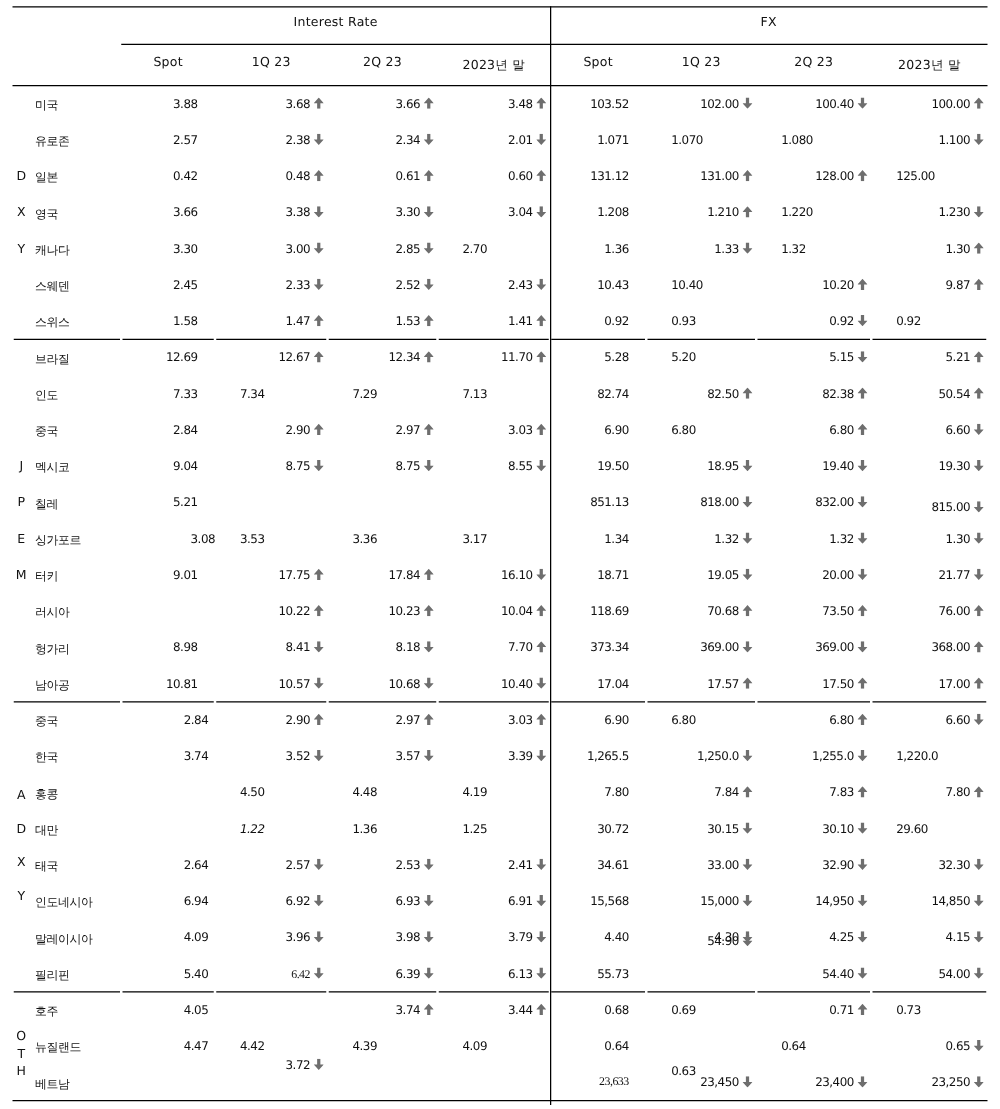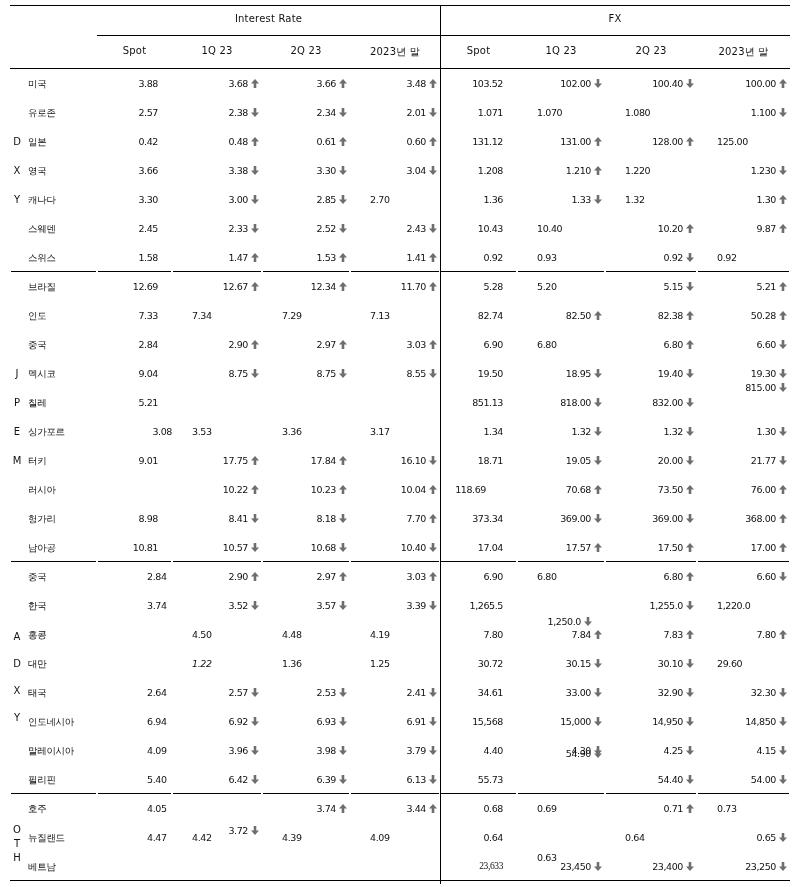--- a/index.html
+++ b/index.html
@@ -197,21 +197,21 @@
 <div class="cell" style="top: 310px; left: 192px;"><span>7.34</span></div>
 <div class="cell" style="top: 310px; left: 282px;"><span>7.29</span></div>
 <div class="cell" style="top: 310px; left: 370px;"><span>7.13</span></div>
 <div class="cell" style="top: 310px; right: 297px;"><span>82.74</span></div>
 <div class="cell" style="top: 310px; right: 198px;"><span>82.50</span><span class="arrow"><svg width="8" height="9" viewBox="0 0 8 9">
         <path d="M4 0 L8 4.5 L5.3 4.5 L5.3 9 L2.7 9 L2.7 4.5 L0 4.5 Z" fill="#6e6e6e"></path>
       </svg></span></div>
 <div class="cell" style="top: 310px; right: 106px;"><span>82.38</span><span class="arrow"><svg width="8" height="9" viewBox="0 0 8 9">
         <path d="M4 0 L8 4.5 L5.3 4.5 L5.3 9 L2.7 9 L2.7 4.5 L0 4.5 Z" fill="#6e6e6e"></path>
       </svg></span></div>
-<div class="cell" style="top: 310px; right: 13px;"><span>50.28</span><span class="arrow"><svg width="8" height="9" viewBox="0 0 8 9">
+<div class="cell" style="top: 310px; right: 13px;"><span>50.54</span><span class="arrow"><svg width="8" height="9" viewBox="0 0 8 9">
         <path d="M4 0 L8 4.5 L5.3 4.5 L5.3 9 L2.7 9 L2.7 4.5 L0 4.5 Z" fill="#6e6e6e"></path>
       </svg></span></div>
 <div class="country" style="top: 339px;">중국</div>
 <div class="cell" style="top: 339px; right: 642px;"><span>2.84</span></div>
 <div class="cell" style="top: 339px; right: 541px;"><span>2.90</span><span class="arrow"><svg width="8" height="9" viewBox="0 0 8 9">
         <path d="M4 0 L8 4.5 L5.3 4.5 L5.3 9 L2.7 9 L2.7 4.5 L0 4.5 Z" fill="#6e6e6e"></path>
       </svg></span></div>
 <div class="cell" style="top: 339px; right: 453px;"><span>2.97</span><span class="arrow"><svg width="8" height="9" viewBox="0 0 8 9">
         <path d="M4 0 L8 4.5 L5.3 4.5 L5.3 9 L2.7 9 L2.7 4.5 L0 4.5 Z" fill="#6e6e6e"></path>
       </svg></span></div>
@@ -249,21 +249,21 @@
       </svg></span></div>
 <div class="country" style="top: 397px;">칠레</div>
 <div class="cell" style="top: 397px; right: 642px;"><span>5.21</span></div>
 <div class="cell" style="top: 397px; right: 297px;"><span>851.13</span></div>
 <div class="cell" style="top: 397px; right: 198px;"><span>818.00</span><span class="arrow"><svg width="8" height="9" viewBox="0 0 8 9">
         <path d="M4 9 L8 4.5 L5.3 4.5 L5.3 0 L2.7 0 L2.7 4.5 L0 4.5 Z" fill="#6e6e6e"></path>
       </svg></span></div>
 <div class="cell" style="top: 397px; right: 106px;"><span>832.00</span><span class="arrow"><svg width="8" height="9" viewBox="0 0 8 9">
         <path d="M4 9 L8 4.5 L5.3 4.5 L5.3 0 L2.7 0 L2.7 4.5 L0 4.5 Z" fill="#6e6e6e"></path>
       </svg></span></div>
-<div class="cell" style="top: 382px; right: 13px;"><span>815.00</span><span class="arrow"><svg width="8" height="9" viewBox="0 0 8 9">
+<div class="cell" style="top: 401px; right: 13px;"><span>815.00</span><span class="arrow"><svg width="8" height="9" viewBox="0 0 8 9">
         <path d="M4 9 L8 4.5 L5.3 4.5 L5.3 0 L2.7 0 L2.7 4.5 L0 4.5 Z" fill="#6e6e6e"></path>
       </svg></span></div>
 <div class="country" style="top: 426px;">싱가포르</div>
 <div class="cell" style="top: 426px; right: 628px;"><span>3.08</span></div>
 <div class="cell" style="top: 426px; left: 192px;"><span>3.53</span></div>
 <div class="cell" style="top: 426px; left: 282px;"><span>3.36</span></div>
 <div class="cell" style="top: 426px; left: 370px;"><span>3.17</span></div>
 <div class="cell" style="top: 426px; right: 297px;"><span>1.34</span></div>
 <div class="cell" style="top: 426px; right: 198px;"><span>1.32</span><span class="arrow"><svg width="8" height="9" viewBox="0 0 8 9">
         <path d="M4 9 L8 4.5 L5.3 4.5 L5.3 0 L2.7 0 L2.7 4.5 L0 4.5 Z" fill="#6e6e6e"></path>
@@ -298,21 +298,21 @@
 <div class="country" style="top: 484px;">러시아</div>
 <div class="cell" style="top: 484px; right: 541px;"><span>10.22</span><span class="arrow"><svg width="8" height="9" viewBox="0 0 8 9">
         <path d="M4 0 L8 4.5 L5.3 4.5 L5.3 9 L2.7 9 L2.7 4.5 L0 4.5 Z" fill="#6e6e6e"></path>
       </svg></span></div>
 <div class="cell" style="top: 484px; right: 453px;"><span>10.23</span><span class="arrow"><svg width="8" height="9" viewBox="0 0 8 9">
         <path d="M4 0 L8 4.5 L5.3 4.5 L5.3 9 L2.7 9 L2.7 4.5 L0 4.5 Z" fill="#6e6e6e"></path>
       </svg></span></div>
 <div class="cell" style="top: 484px; right: 363px;"><span>10.04</span><span class="arrow"><svg width="8" height="9" viewBox="0 0 8 9">
         <path d="M4 0 L8 4.5 L5.3 4.5 L5.3 9 L2.7 9 L2.7 4.5 L0 4.5 Z" fill="#6e6e6e"></path>
       </svg></span></div>
-<div class="cell" style="top: 484px; right: 314px;"><span>118.69</span></div>
+<div class="cell" style="top: 484px; right: 297px;"><span>118.69</span></div>
 <div class="cell" style="top: 484px; right: 198px;"><span>70.68</span><span class="arrow"><svg width="8" height="9" viewBox="0 0 8 9">
         <path d="M4 0 L8 4.5 L5.3 4.5 L5.3 9 L2.7 9 L2.7 4.5 L0 4.5 Z" fill="#6e6e6e"></path>
       </svg></span></div>
 <div class="cell" style="top: 484px; right: 106px;"><span>73.50</span><span class="arrow"><svg width="8" height="9" viewBox="0 0 8 9">
         <path d="M4 0 L8 4.5 L5.3 4.5 L5.3 9 L2.7 9 L2.7 4.5 L0 4.5 Z" fill="#6e6e6e"></path>
       </svg></span></div>
 <div class="cell" style="top: 484px; right: 13px;"><span>76.00</span><span class="arrow"><svg width="8" height="9" viewBox="0 0 8 9">
         <path d="M4 0 L8 4.5 L5.3 4.5 L5.3 9 L2.7 9 L2.7 4.5 L0 4.5 Z" fill="#6e6e6e"></path>
       </svg></span></div>
 <div class="country" style="top: 513px;">헝가리</div>
@@ -394,21 +394,21 @@
 <div class="cell" style="top: 600px; right: 541px;"><span>3.52</span><span class="arrow"><svg width="8" height="9" viewBox="0 0 8 9">
         <path d="M4 9 L8 4.5 L5.3 4.5 L5.3 0 L2.7 0 L2.7 4.5 L0 4.5 Z" fill="#6e6e6e"></path>
       </svg></span></div>
 <div class="cell" style="top: 600px; right: 453px;"><span>3.57</span><span class="arrow"><svg width="8" height="9" viewBox="0 0 8 9">
         <path d="M4 9 L8 4.5 L5.3 4.5 L5.3 0 L2.7 0 L2.7 4.5 L0 4.5 Z" fill="#6e6e6e"></path>
       </svg></span></div>
 <div class="cell" style="top: 600px; right: 363px;"><span>3.39</span><span class="arrow"><svg width="8" height="9" viewBox="0 0 8 9">
         <path d="M4 9 L8 4.5 L5.3 4.5 L5.3 0 L2.7 0 L2.7 4.5 L0 4.5 Z" fill="#6e6e6e"></path>
       </svg></span></div>
 <div class="cell" style="top: 600px; right: 297px;"><span>1,265.5</span></div>
-<div class="cell" style="top: 600px; right: 208px; margin-top: 16px;"><span>1,250.0</span><span class="arrow"><svg width="8" height="9" viewBox="0 0 8 9">
+<div class="cell" style="top: 600px; right: 198px;"><span>1,250.0</span><span class="arrow"><svg width="8" height="9" viewBox="0 0 8 9">
         <path d="M4 9 L8 4.5 L5.3 4.5 L5.3 0 L2.7 0 L2.7 4.5 L0 4.5 Z" fill="#6e6e6e"></path>
       </svg></span></div>
 <div class="cell" style="top: 600px; right: 106px;"><span>1,255.0</span><span class="arrow"><svg width="8" height="9" viewBox="0 0 8 9">
         <path d="M4 9 L8 4.5 L5.3 4.5 L5.3 0 L2.7 0 L2.7 4.5 L0 4.5 Z" fill="#6e6e6e"></path>
       </svg></span></div>
 <div class="cell" style="top: 600px; left: 717px;"><span>1,220.0</span></div>
 <div class="country" style="top: 629px;">홍콩</div>
 <div class="cell" style="top: 629px; left: 192px;"><span>4.50</span></div>
 <div class="cell" style="top: 629px; left: 282px;"><span>4.48</span></div>
 <div class="cell" style="top: 629px; left: 370px;"><span>4.19</span></div>
@@ -492,21 +492,21 @@
         <path d="M4 9 L8 4.5 L5.3 4.5 L5.3 0 L2.7 0 L2.7 4.5 L0 4.5 Z" fill="#6e6e6e"></path>
       </svg></span></div>
 <div class="cell" style="top: 745px; right: 106px;"><span>4.25</span><span class="arrow"><svg width="8" height="9" viewBox="0 0 8 9">
         <path d="M4 9 L8 4.5 L5.3 4.5 L5.3 0 L2.7 0 L2.7 4.5 L0 4.5 Z" fill="#6e6e6e"></path>
       </svg></span></div>
 <div class="cell" style="top: 745px; right: 13px;"><span>4.15</span><span class="arrow"><svg width="8" height="9" viewBox="0 0 8 9">
         <path d="M4 9 L8 4.5 L5.3 4.5 L5.3 0 L2.7 0 L2.7 4.5 L0 4.5 Z" fill="#6e6e6e"></path>
       </svg></span></div>
 <div class="country" style="top: 774px;">필리핀</div>
 <div class="cell" style="top: 774px; right: auto; left: 147px;"><span>5.40</span></div>
-<div class="cell" style="top: 774px; right: 541px;"><span>6.42</span><span class="arrow"><svg width="8" height="9" viewBox="0 0 8 9">
+<div class="cell" style="top: 774px; right: 541px; font-family: Liberation Serif, serif;"><span>6.42</span><span class="arrow"><svg width="8" height="9" viewBox="0 0 8 9">
         <path d="M4 9 L8 4.5 L5.3 4.5 L5.3 0 L2.7 0 L2.7 4.5 L0 4.5 Z" fill="#6e6e6e"></path>
       </svg></span></div>
 <div class="cell" style="top: 774px; right: 453px;"><span>6.39</span><span class="arrow"><svg width="8" height="9" viewBox="0 0 8 9">
         <path d="M4 9 L8 4.5 L5.3 4.5 L5.3 0 L2.7 0 L2.7 4.5 L0 4.5 Z" fill="#6e6e6e"></path>
       </svg></span></div>
 <div class="cell" style="top: 774px; right: 363px;"><span>6.13</span><span class="arrow"><svg width="8" height="9" viewBox="0 0 8 9">
         <path d="M4 9 L8 4.5 L5.3 4.5 L5.3 0 L2.7 0 L2.7 4.5 L0 4.5 Z" fill="#6e6e6e"></path>
       </svg></span></div>
 <div class="cell" style="top: 774px; right: 297px;"><span>55.73</span></div>
 <div class="cell" style="top: 748px; right: 198px;"><span>54.90</span><span class="arrow"><svg width="8" height="9" viewBox="0 0 8 9">
@@ -526,21 +526,21 @@
 <div class="hline" style="left: 173px; width: 88px; top: 793px;"></div>
 <div class="hline" style="left: 263px; width: 86px; top: 793px;"></div>
 <div class="hline" style="left: 351px; width: 88px; top: 793px;"></div>
 <div class="hline" style="left: 441px; width: 75px; top: 793px;"></div>
 <div class="hline" style="left: 518px; width: 86px; top: 793px;"></div>
 <div class="hline" style="left: 606px; width: 90px; top: 793px;"></div>
 <div class="hline" style="left: 698px; width: 91px; top: 793px;"></div>
 <div class="hline" style="left: 11px; width: 85px; top: 793px;"></div>
 <div class="country" style="top: 803px;">호주</div>
 <div class="cell" style="top: 803px; right: auto; left: 147px;"><span>4.05</span></div>
-<div class="cell" style="top: 825px; right: 541px;"><span>3.72</span><span class="arrow"><svg width="8" height="9" viewBox="0 0 8 9">
+<div class="cell" style="top: 847px; right: 541px;"><span>3.72</span><span class="arrow"><svg width="8" height="9" viewBox="0 0 8 9">
         <path d="M4 9 L8 4.5 L5.3 4.5 L5.3 0 L2.7 0 L2.7 4.5 L0 4.5 Z" fill="#6e6e6e"></path>
       </svg></span></div>
 <div class="cell" style="top: 803px; right: 453px;"><span>3.74</span><span class="arrow"><svg width="8" height="9" viewBox="0 0 8 9">
         <path d="M4 0 L8 4.5 L5.3 4.5 L5.3 9 L2.7 9 L2.7 4.5 L0 4.5 Z" fill="#6e6e6e"></path>
       </svg></span></div>
 <div class="cell" style="top: 803px; right: 363px;"><span>3.44</span><span class="arrow"><svg width="8" height="9" viewBox="0 0 8 9">
         <path d="M4 0 L8 4.5 L5.3 4.5 L5.3 9 L2.7 9 L2.7 4.5 L0 4.5 Z" fill="#6e6e6e"></path>
       </svg></span></div>
 <div class="cell" style="top: 803px; right: 297px;"><span>0.68</span></div>
 <div class="cell" style="top: 803px; left: 537px;"><span>0.69</span></div>

